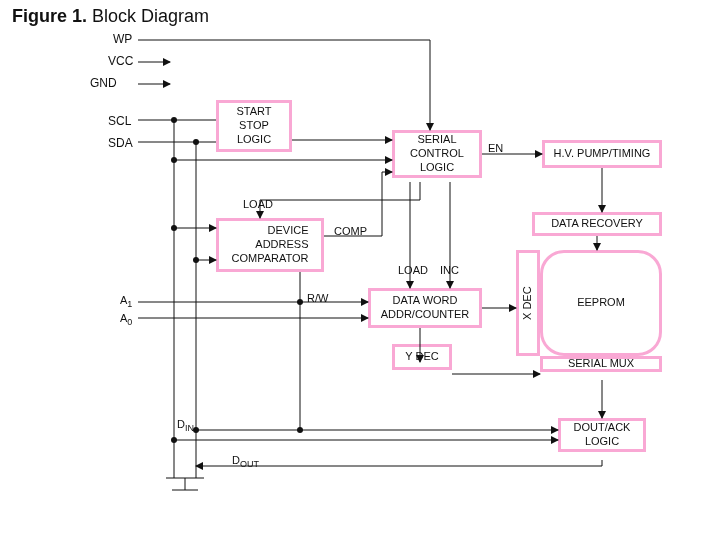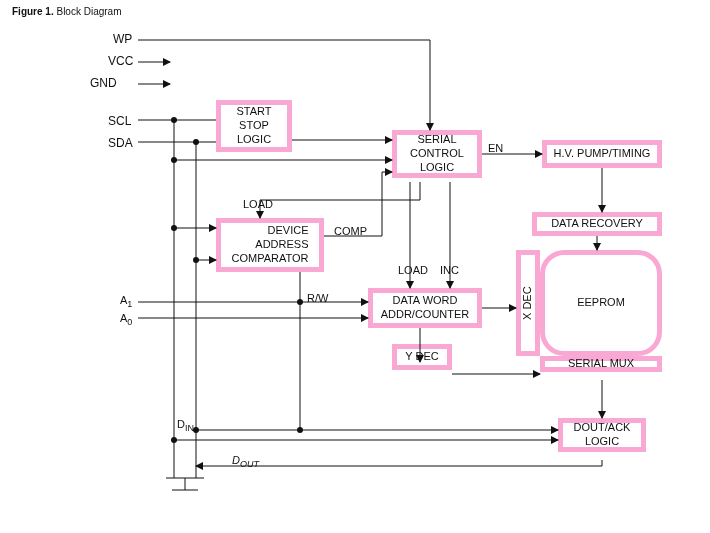--- a/index.html
+++ b/index.html
@@ -7,35 +7,35 @@
     padding: 0;
     background: #fff;
     font-family: Arial, Helvetica, sans-serif;
     color: #111;
     width: 710px;
     height: 533px;
     overflow: hidden;
   }
   .fig-title {
     position: absolute;
-    font-size: 10px;
+    font-size: 18px;
   }
   .fig-title .b { font-weight: bold; }
   .pin-label {
     position: absolute;
     font-size: 12px;
   }
   .sig-label {
     position: absolute;
     font-size: 11px;
   }
   .sig-label .sub { font-size: 9px; vertical-align: sub; }
   .box {
     position: absolute;
-    border: 5px solid #f9a8d4;
+    border: 3px solid #f9a8d4;
     background: #fff;
     text-align: center;
     font-size: 11px;
     line-height: 1.25;
     display: flex;
     align-items: center;
     justify-content: center;
     flex-direction: column;
     padding: 3px 4px;
     box-sizing: border-box;
@@ -111,21 +111,21 @@
 </div>
 
 <div class="sig-label" style="left:488px; top:142px;">EN</div>
 <div class="sig-label" style="left:243px; top:198px;">LOAD</div>
 <div class="sig-label" style="left:334px; top:225px;">COMP</div>
 <div class="sig-label" style="left:398px; top:264px;">LOAD</div>
 <div class="sig-label" style="left:440px; top:264px;">INC</div>
 <div class="sig-label" style="left:307px; top:292px;">R/W</div>
 
 <div class="sig-label" style="left:177px; top:418px;">D<span class="sub">IN</span></div>
-<div class="sig-label" style="left:232px; top:454px;font-style:italic;">D<span class="sub">OUT</span></div>
+<div class="sig-label" style="left:232px; top:454px;">D<span class="sub">OUT</span></div>
 
 <svg class="wires" viewBox="0 0 710 533">
   <defs>
     <marker id="ah" markerWidth="8" markerHeight="8" refX="7" refY="4" orient="auto">
       <path class="arrow" d="M0,0 L8,4 L0,8 z"></path>
     </marker>
   </defs>
 
   <line x1="138" y1="40" x2="430" y2="40"></line>
   <line x1="430" y1="40" x2="430" y2="130" marker-end="url(#ah)"></line>

